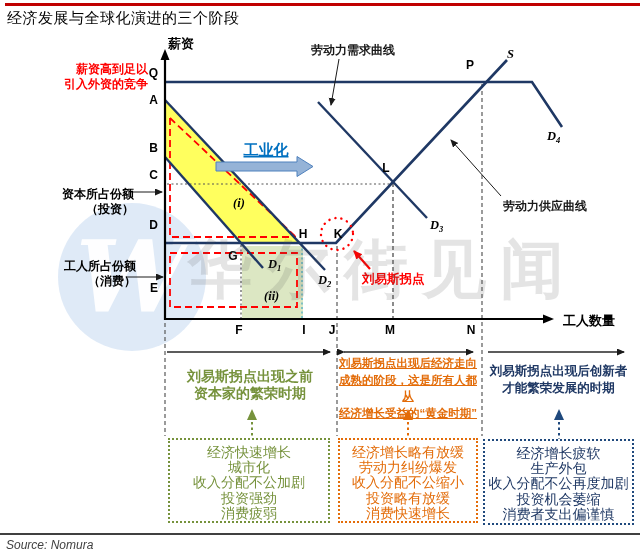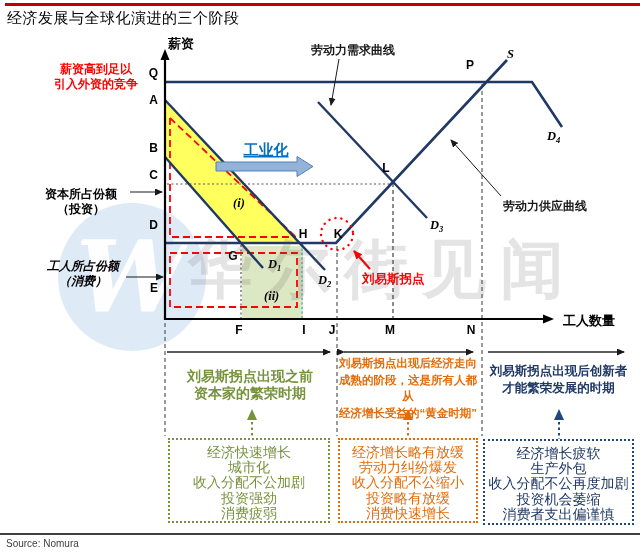--- a/index.html
+++ b/index.html
@@ -13,35 +13,35 @@
              font-family:"DejaVu Serif","Liberation Serif",serif;font-style:italic;font-weight:bold;
              font-size:100px;color:rgba(255,255,255,0.95);}
   #wm-text{left:188px;top:226px;width:420px;font-size:64px;font-weight:bold;
            color:rgba(90,90,90,0.16);letter-spacing:14px;white-space:nowrap;pointer-events:none;}
   svg{position:absolute;left:0;top:0;}
   svg text{font-family:"Liberation Sans","DejaVu Sans",sans-serif;}
   .tick{font-size:12px;font-weight:bold;fill:#000;}
   .axlab{font-size:13px;font-weight:bold;fill:#000;}
   .cl{font-family:"Liberation Serif","DejaVu Serif",serif;font-style:italic;font-weight:bold;font-size:12.5px;fill:#000;}
   .anno{font-size:12px;font-weight:bold;fill:#1a1a1a;}
-  .note{line-height:14.5px;font-size:12px;font-weight:bold;text-align:center;}
+  .note{line-height:14.5px;font-size:12px;font-weight:bold;text-align:right;}
   #wage-note{left:44px;top:62px;width:104px;color:#FF0000;}
   #capital-label{left:28px;top:178px;width:106px;color:#000;margin-top:9px;}
-  #worker-label{left:30px;top:259px;width:106px;color:#000;font-style:italic;}
+  #worker-label{left:30px;top:259px;width:106px;color:#000;}
   .stage-label{text-align:center;font-weight:bold;}
   #stage1-label{left:167px;top:368px;width:166px;font-size:14px;line-height:17px;color:#76923C;}
-  #stage2-label{left:336px;top:355px;width:144px;font-size:11.5px;line-height:16.5px;color:#E36C09;}
+  #stage2-label{left:336px;top:355px;width:144px;font-size:11.5px;line-height:16.5px;color:#E36C09;text-decoration:underline;}
   #stage3-label{left:482px;top:363px;width:153px;font-size:12.5px;line-height:17px;color:#1F3864;}
   .stage-box{box-sizing:border-box;text-align:center;font-size:14px;font-weight:normal;
              line-height:15.2px;padding-top:5px;background:#fff;}
   #stage-box-1{left:168px;top:438px;width:162px;height:85px;border:2px dotted #76923C;color:#76923C;}
   #stage-box-2{left:338px;top:438px;width:140px;height:85px;border:2px dotted #E36C09;color:#E36C09;}
   #stage-box-3{left:483px;top:439px;width:151px;height:86px;border:2px dotted #1F497D;color:#1F3864;}
   #footer-rule{top:533px;left:0;width:640px;height:2px;background:#404040;}
-  #source{top:538px;left:6px;font-size:10px;color:#404040;}
+  #source{top:538px;left:6px;font-size:12px;color:#404040;font-style:italic;}
 </style>
 </head>
 <body>
 
 <div class="abs" id="wm-circle">W</div>
 
 <svg width="640" height="554" viewBox="0 0 640 554">
   <defs>
     <marker id="mA" markerUnits="userSpaceOnUse" markerWidth="10" markerHeight="10" refX="7" refY="3.5" orient="auto">
       <path d="M0,0 L8,3.5 L0,7 Z" fill="#1a1a1a"></path>

